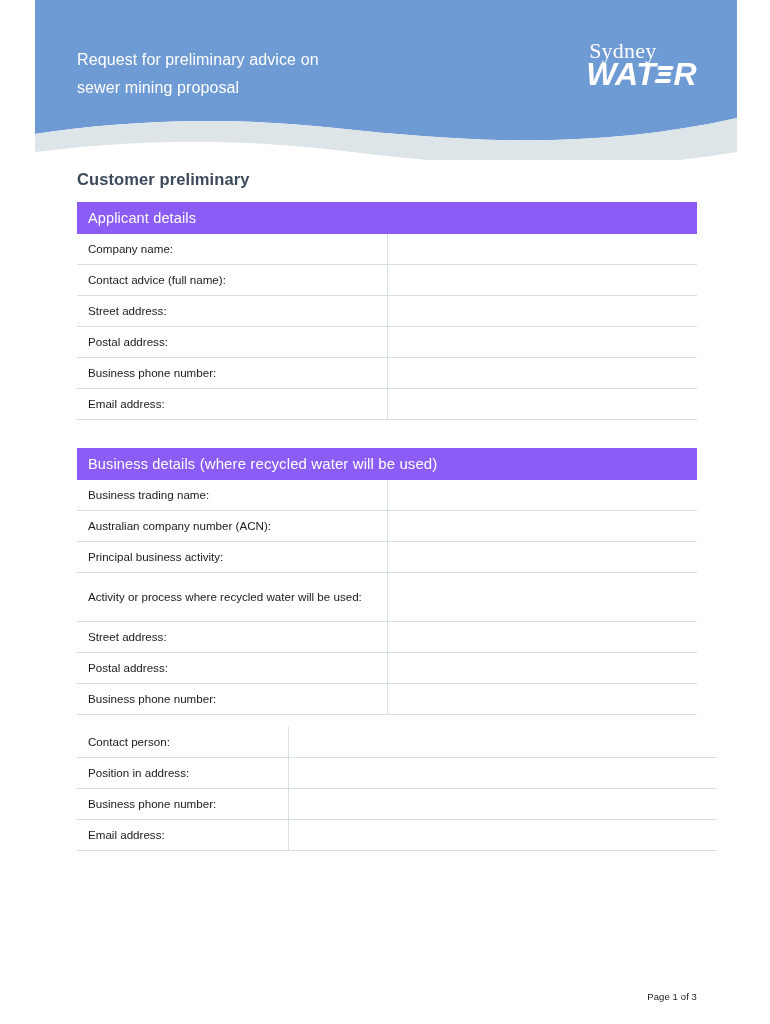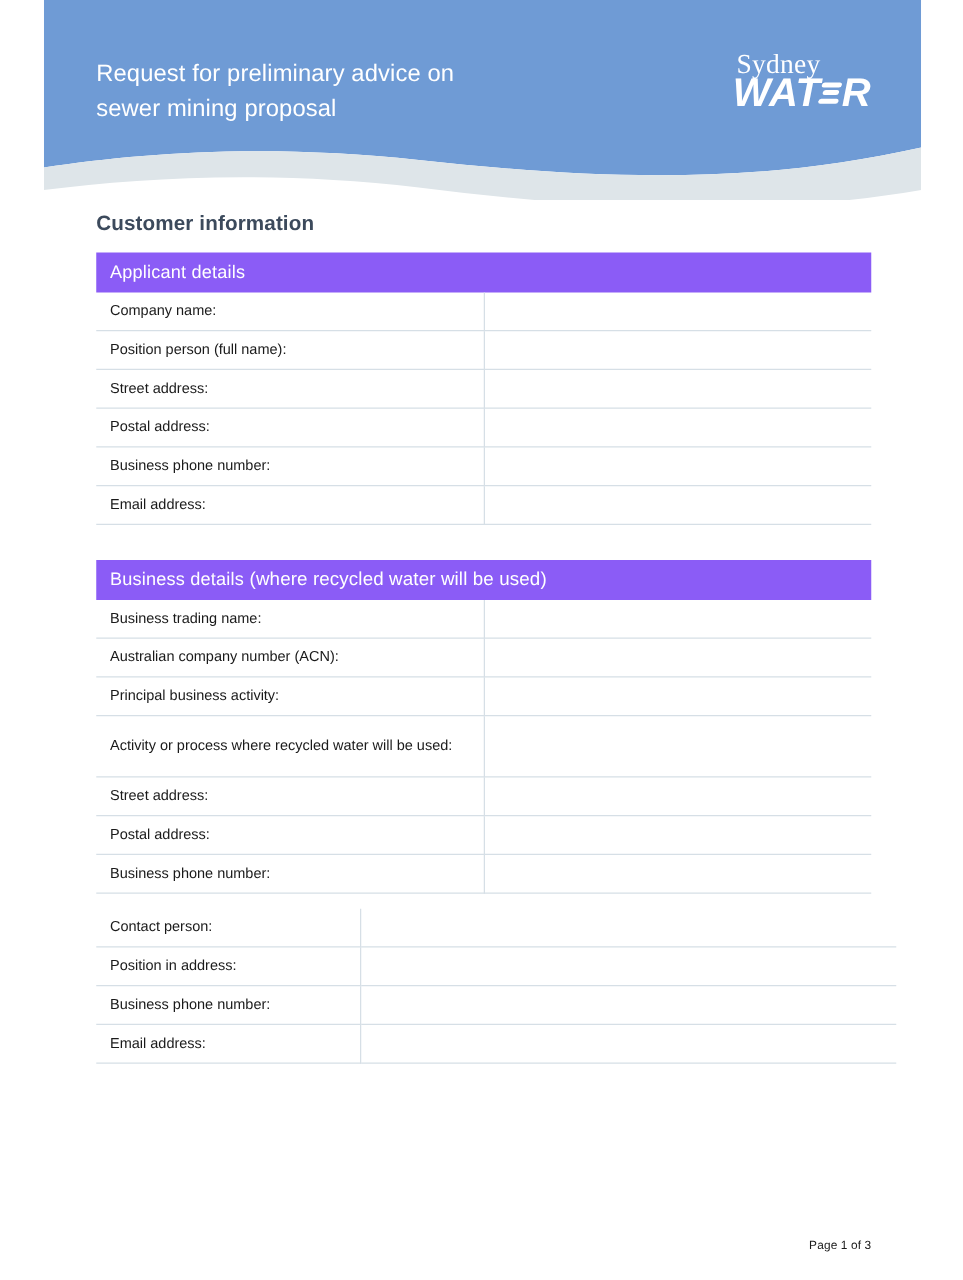--- a/index.html
+++ b/index.html
@@ -31,21 +31,21 @@
     left: 0;
     top: 0;
     display: block;
   }
   .header-title {
     position: absolute;
     left: 42px;
     top: 46px;
     width: 470px;
     color: #ffffff;
-    font-size: 19px;
+    font-size: 16px;
     font-weight: 400;
     line-height: 28px;
     letter-spacing: 0.1px;
     z-index: 4;
   }
   .header-title .line { display: block; }
 
   .logo {
     position: absolute;
     right: 40px;
@@ -178,35 +178,35 @@
     <span class="line">Request for preliminary advice on</span>
     <span class="line">sewer mining proposal</span>
   </div>
 
   <div class="logo">
     <span class="logo-sydney">Sydney</span>
     <span class="logo-water"><span>WAT</span><span class="wave-e"><i></i><i></i><i></i></span><span>R</span></span>
   </div>
 </div>
 
-<div class="page-heading">Customer information</div>
+<div class="page-heading">Customer preliminary</div>
 
 <table class="form-table t1">
   <tbody>
     <tr>
       <td class="section-header" colspan="2">
         <span class="sh-main">Applicant details</span>
       </td>
     </tr>
     <tr>
       <td class="label-cell">Company name:</td>
       <td class="value-cell"></td>
     </tr>
     <tr>
-      <td class="label-cell">Position person (full name):</td>
+      <td class="label-cell">Contact advice (full name):</td>
       <td class="value-cell"></td>
     </tr>
     <tr>
       <td class="label-cell">Street address:</td>
       <td class="value-cell"></td>
     </tr>
     <tr>
       <td class="label-cell">Postal address:</td>
       <td class="value-cell"></td>
     </tr>

